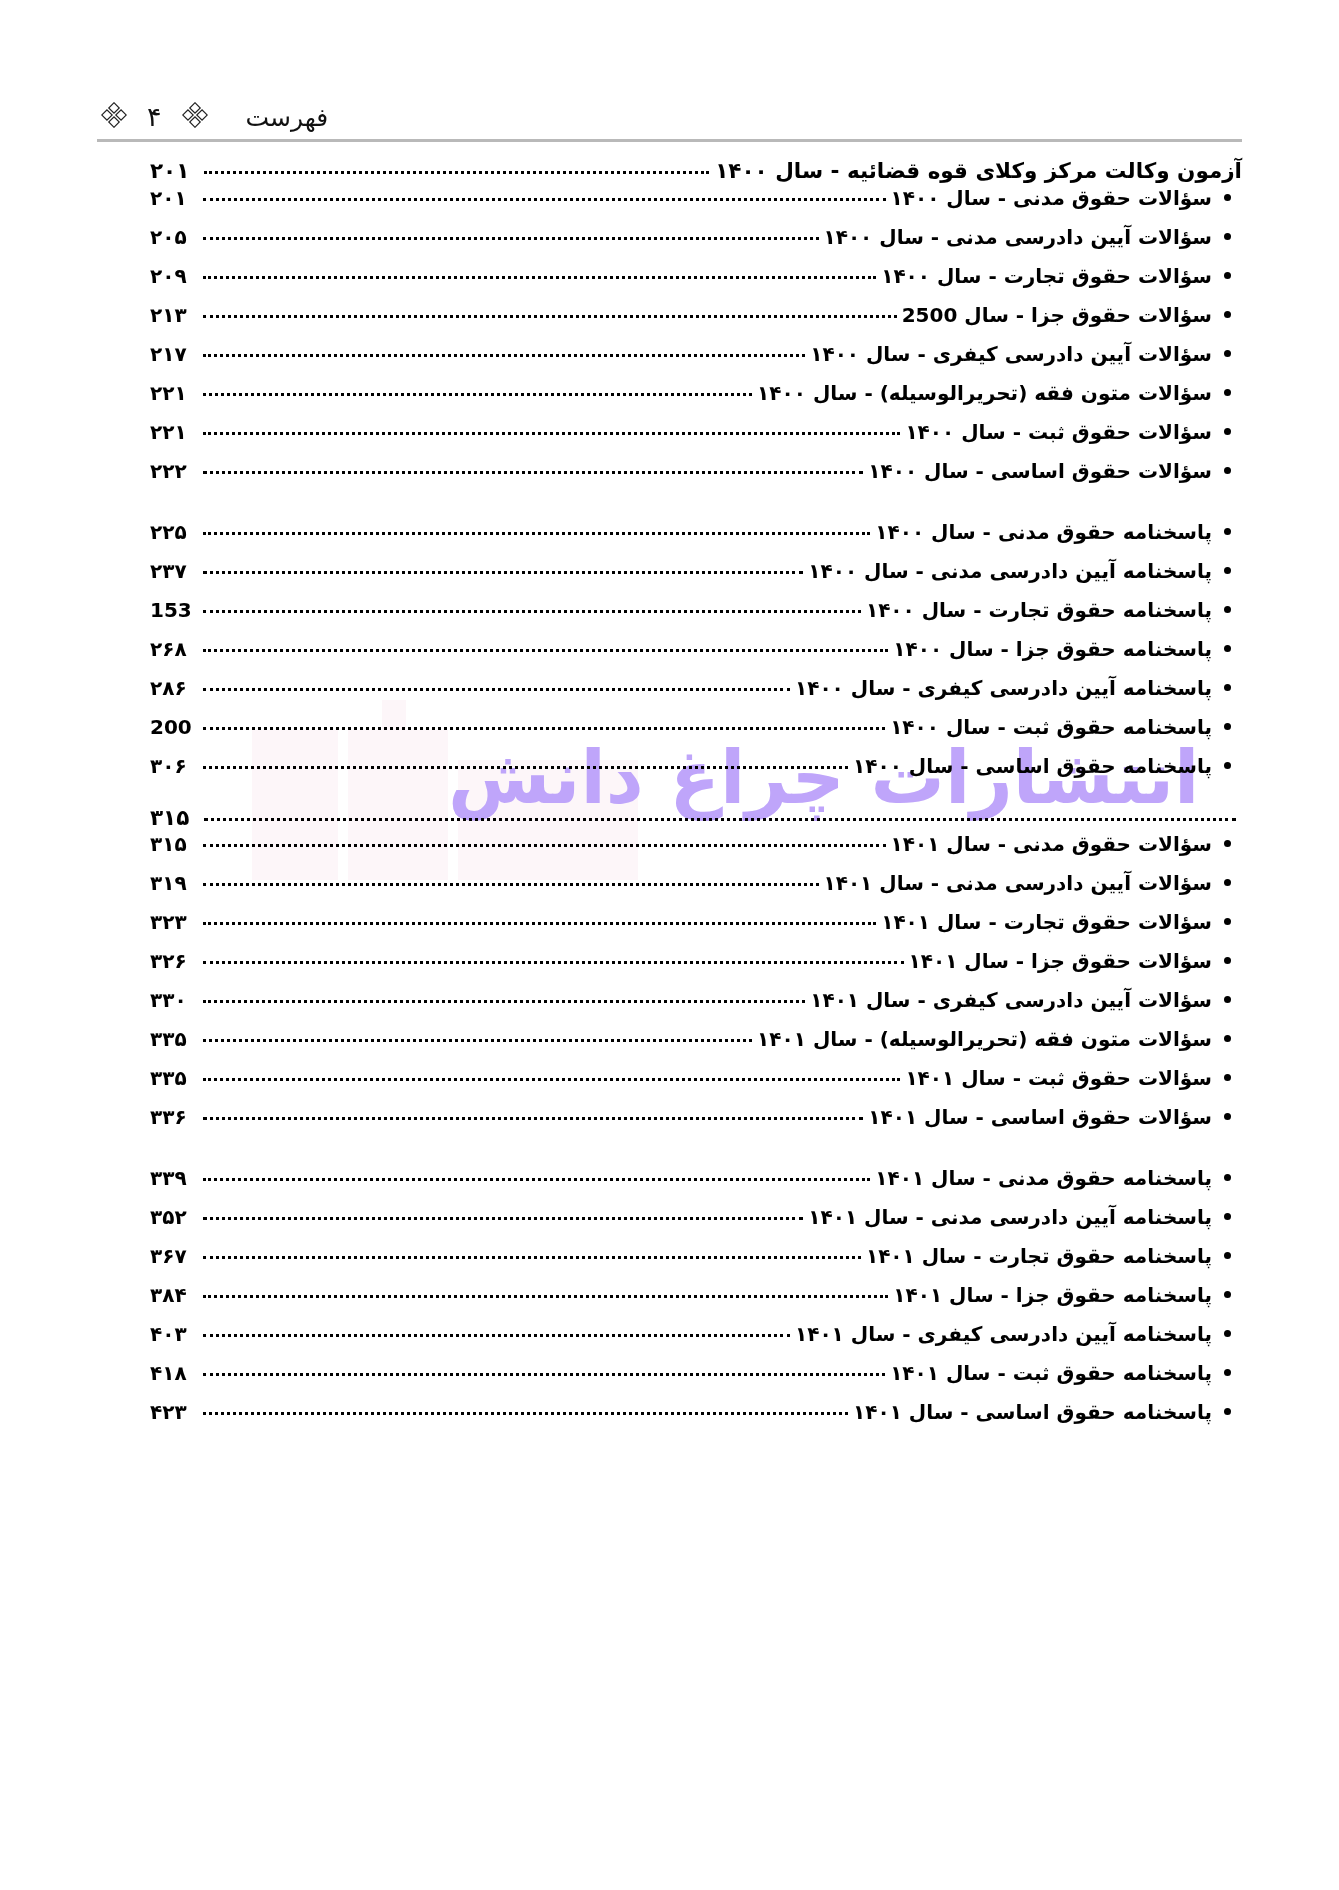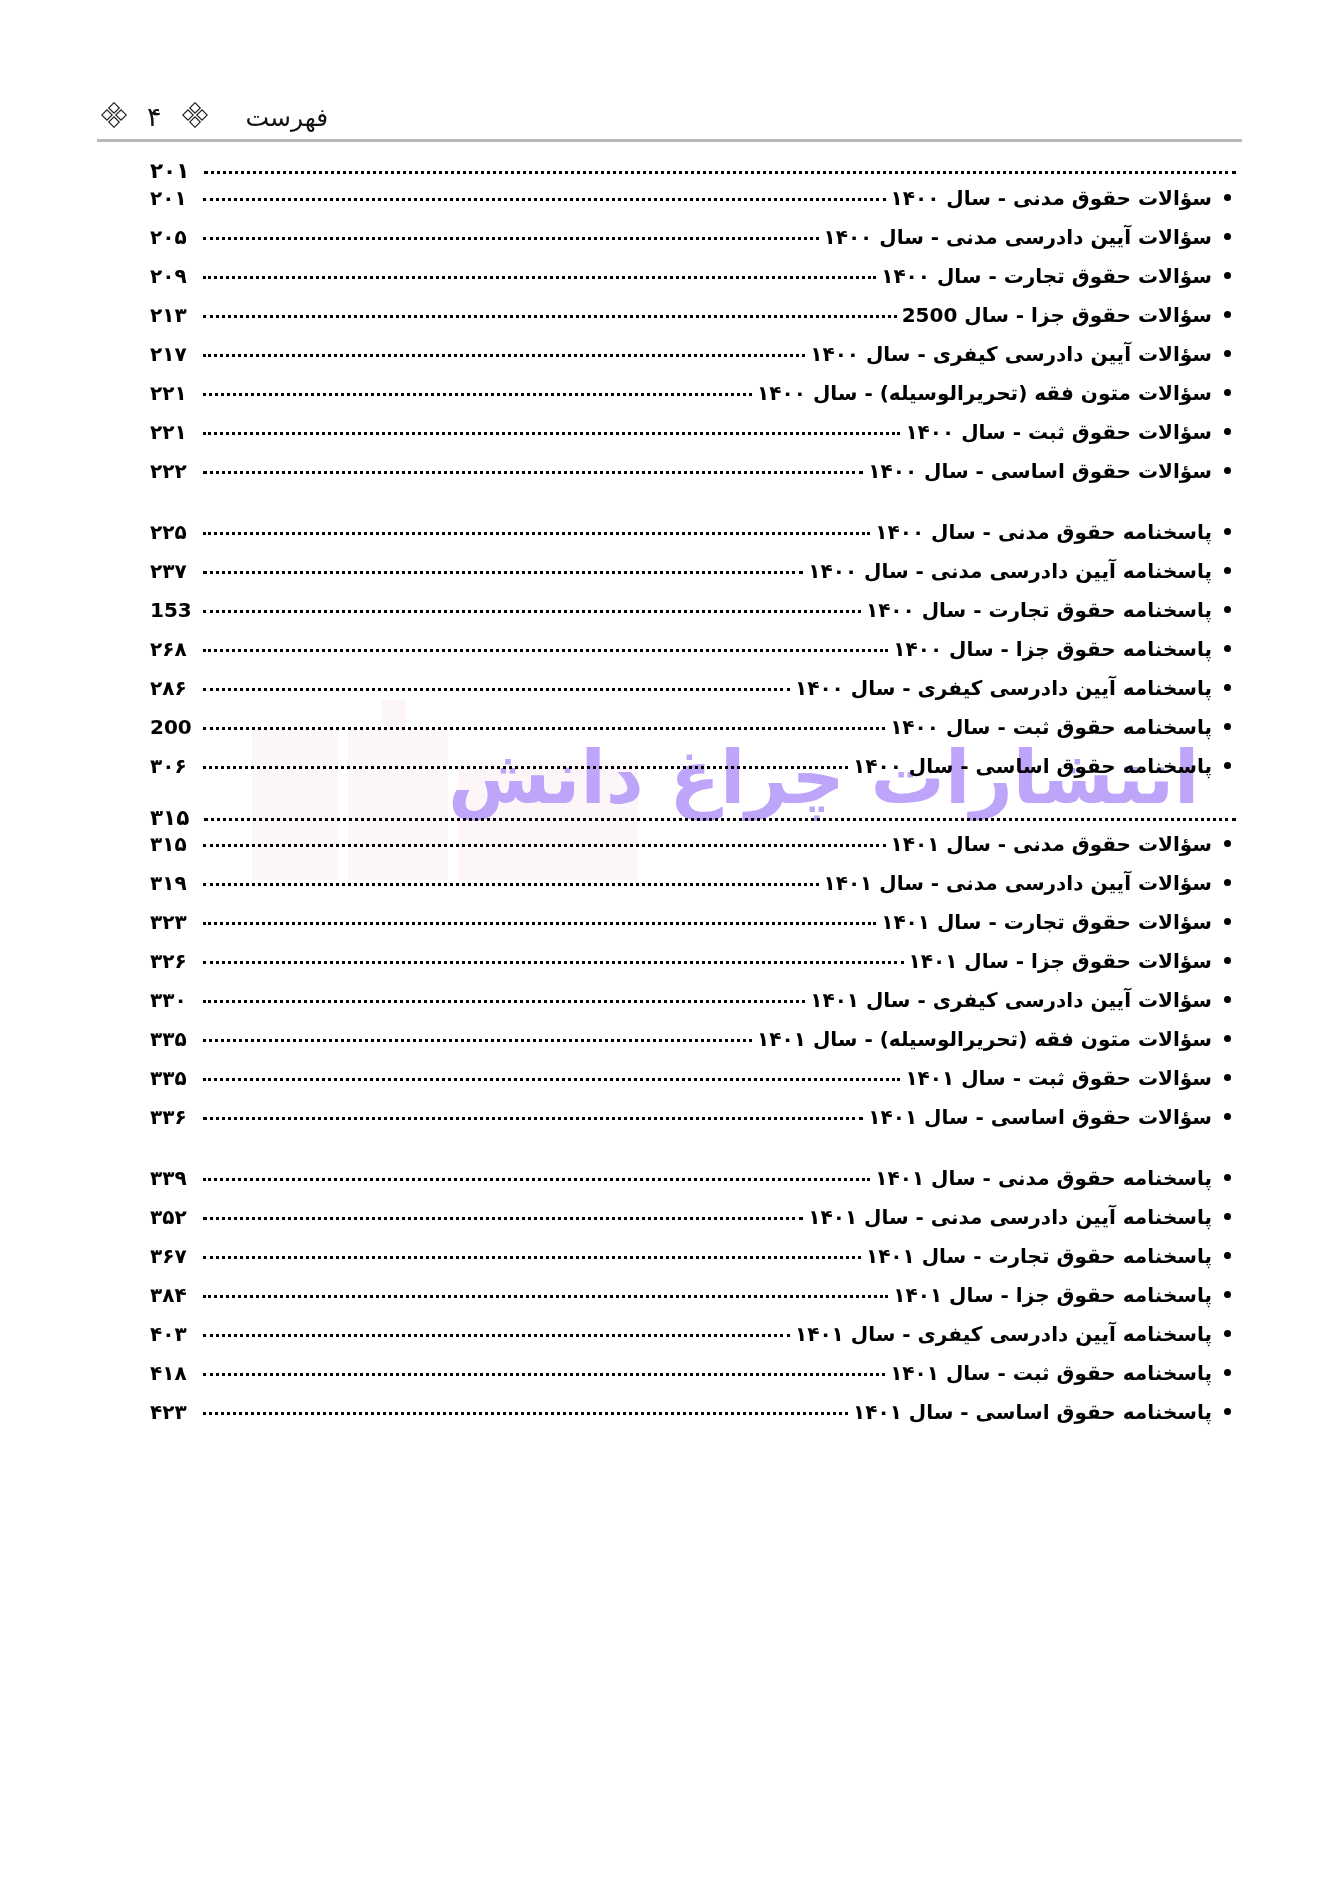--- a/index.html
+++ b/index.html
@@ -243,20 +243,21 @@
         </g>
       </svg>
     </div>
     <div class="header-rule"></div>
   </div>
 
   <div class="content">
 
     <div class="toc-section">
       <div class="section-head">
+        <span class="sh-label">آزمون وکالت مرکز وکلای قوه قضائیه - سال ۱۴۰۰</span>
         <span class="leader"></span>
         <span class="sh-page">۲۰۱</span>
       </div>
 
       <div>
         <div class="entry">
           <span class="bullet"></span>
           <span class="e-label">سؤالات حقوق مدنی - سال ۱۴۰۰</span>
           <span class="leader"></span>
           <span class="e-page">۲۰۱</span>

